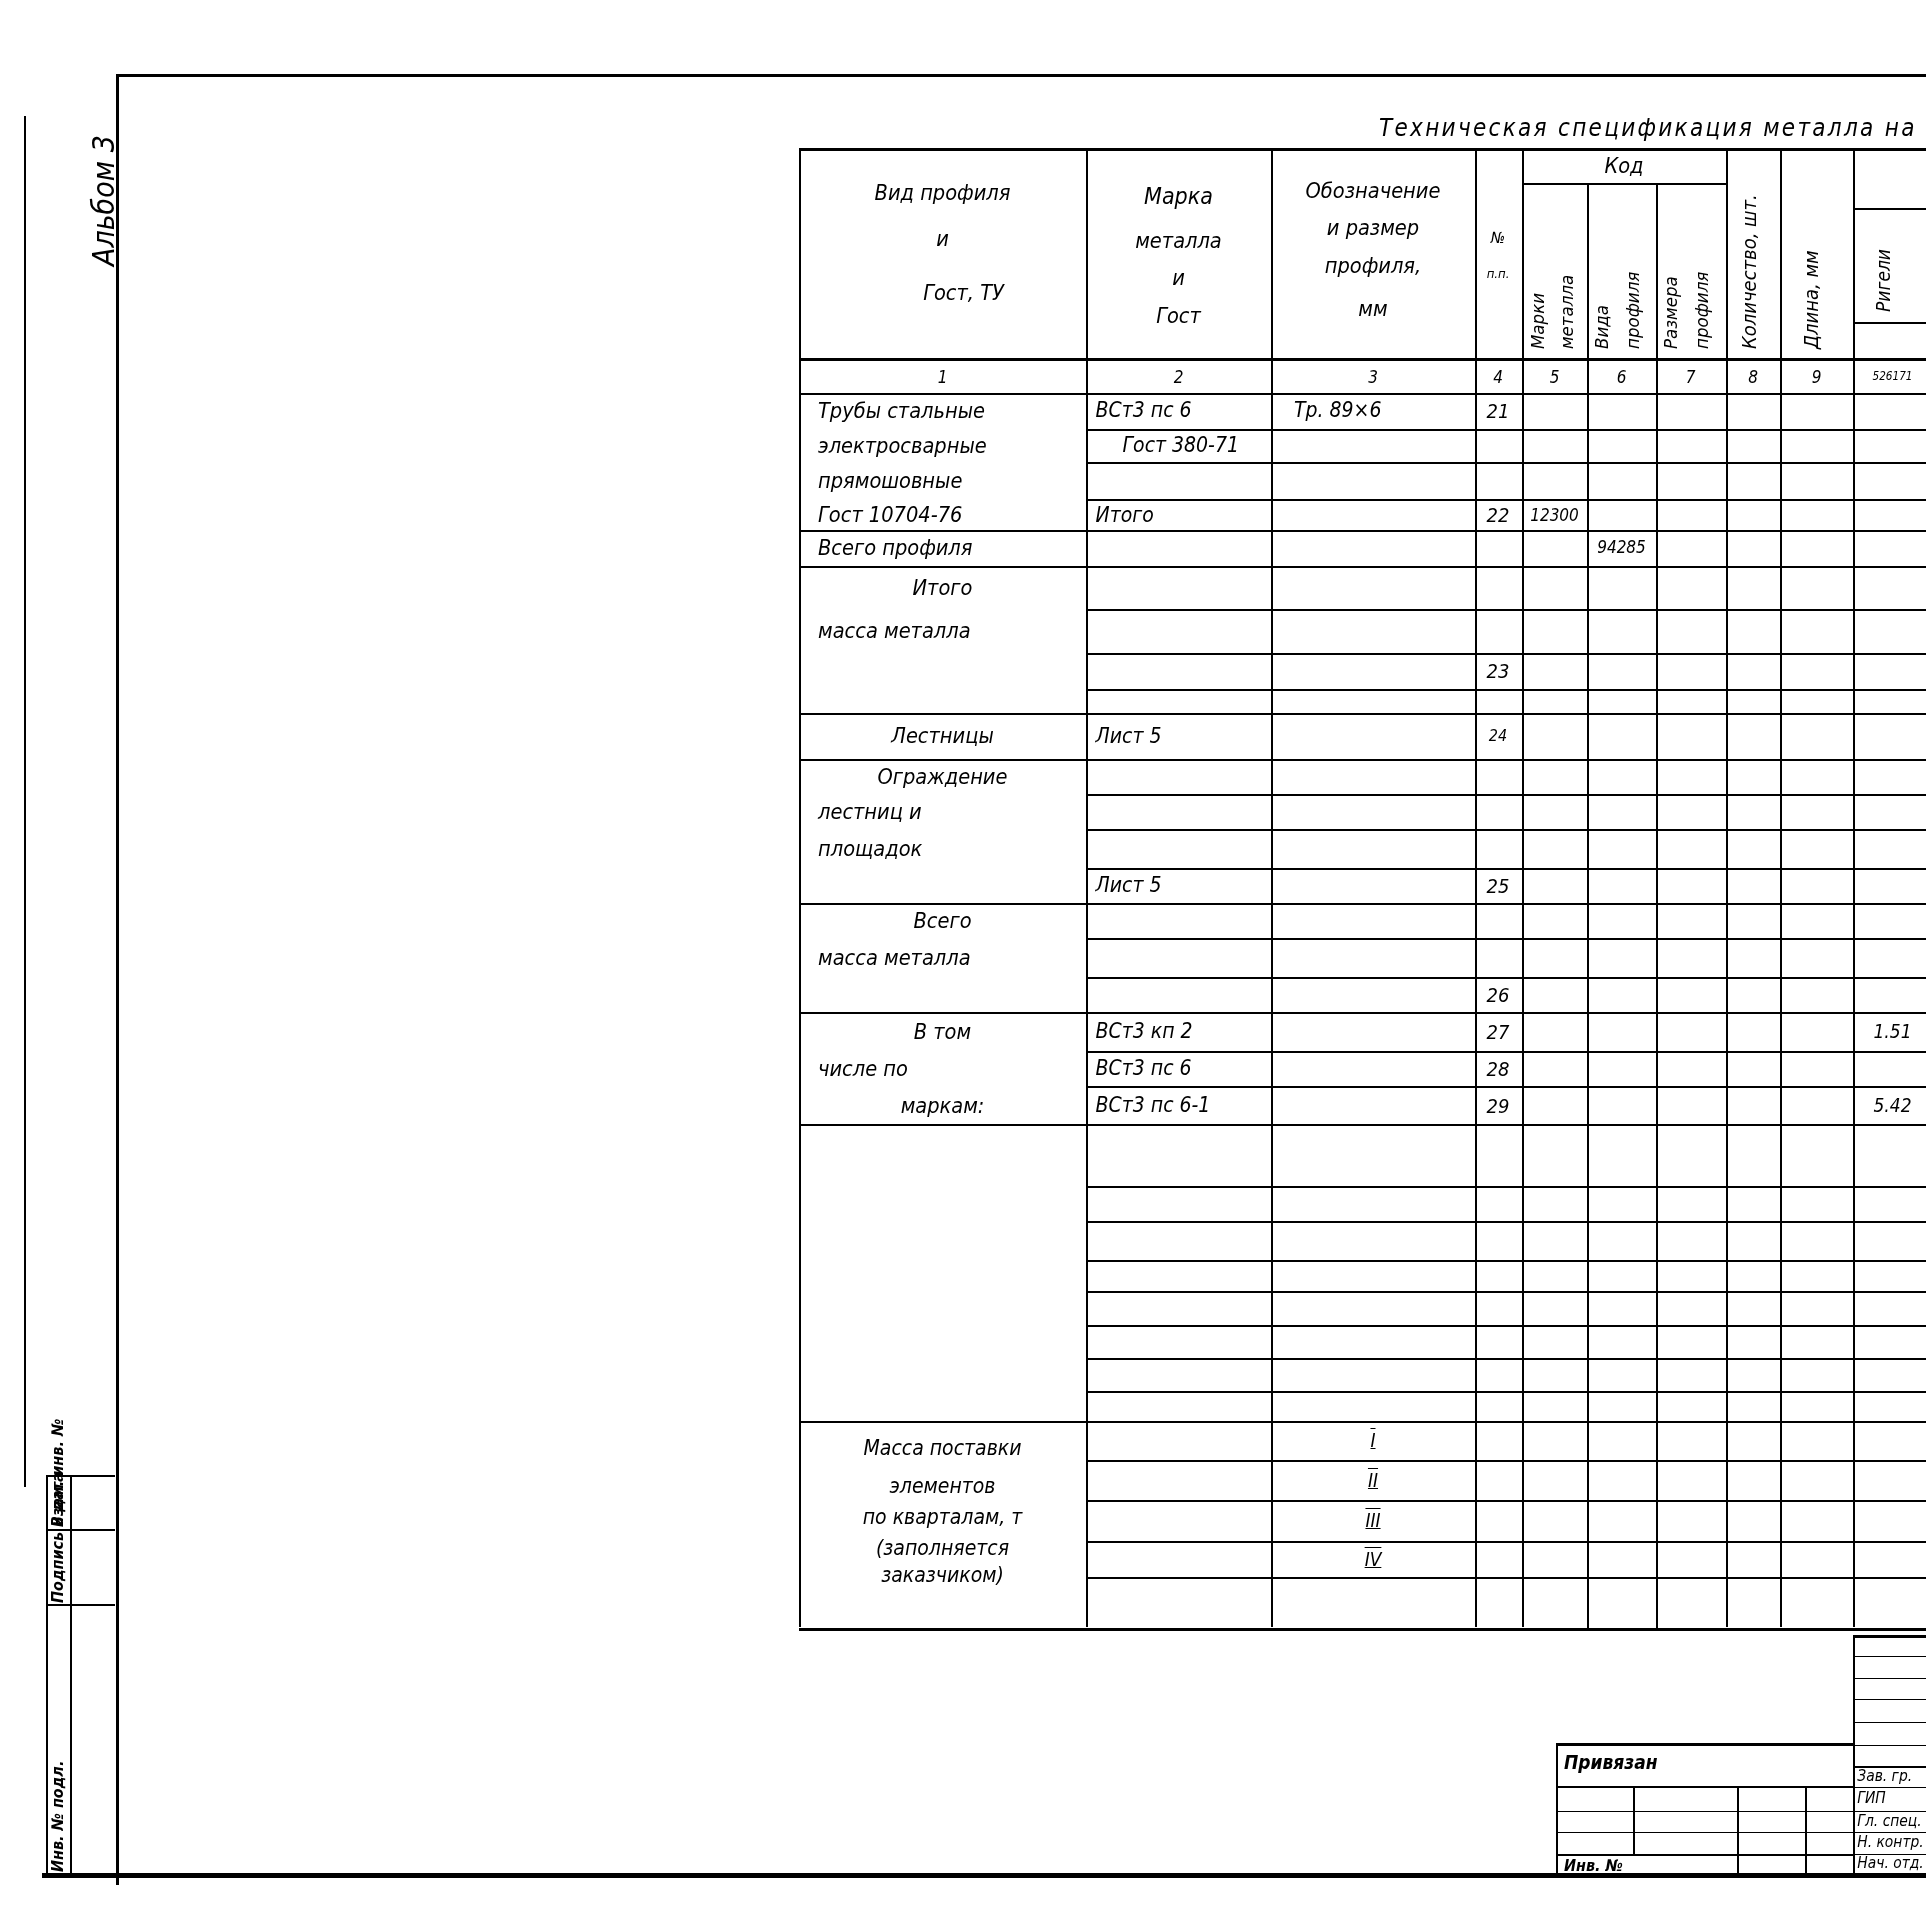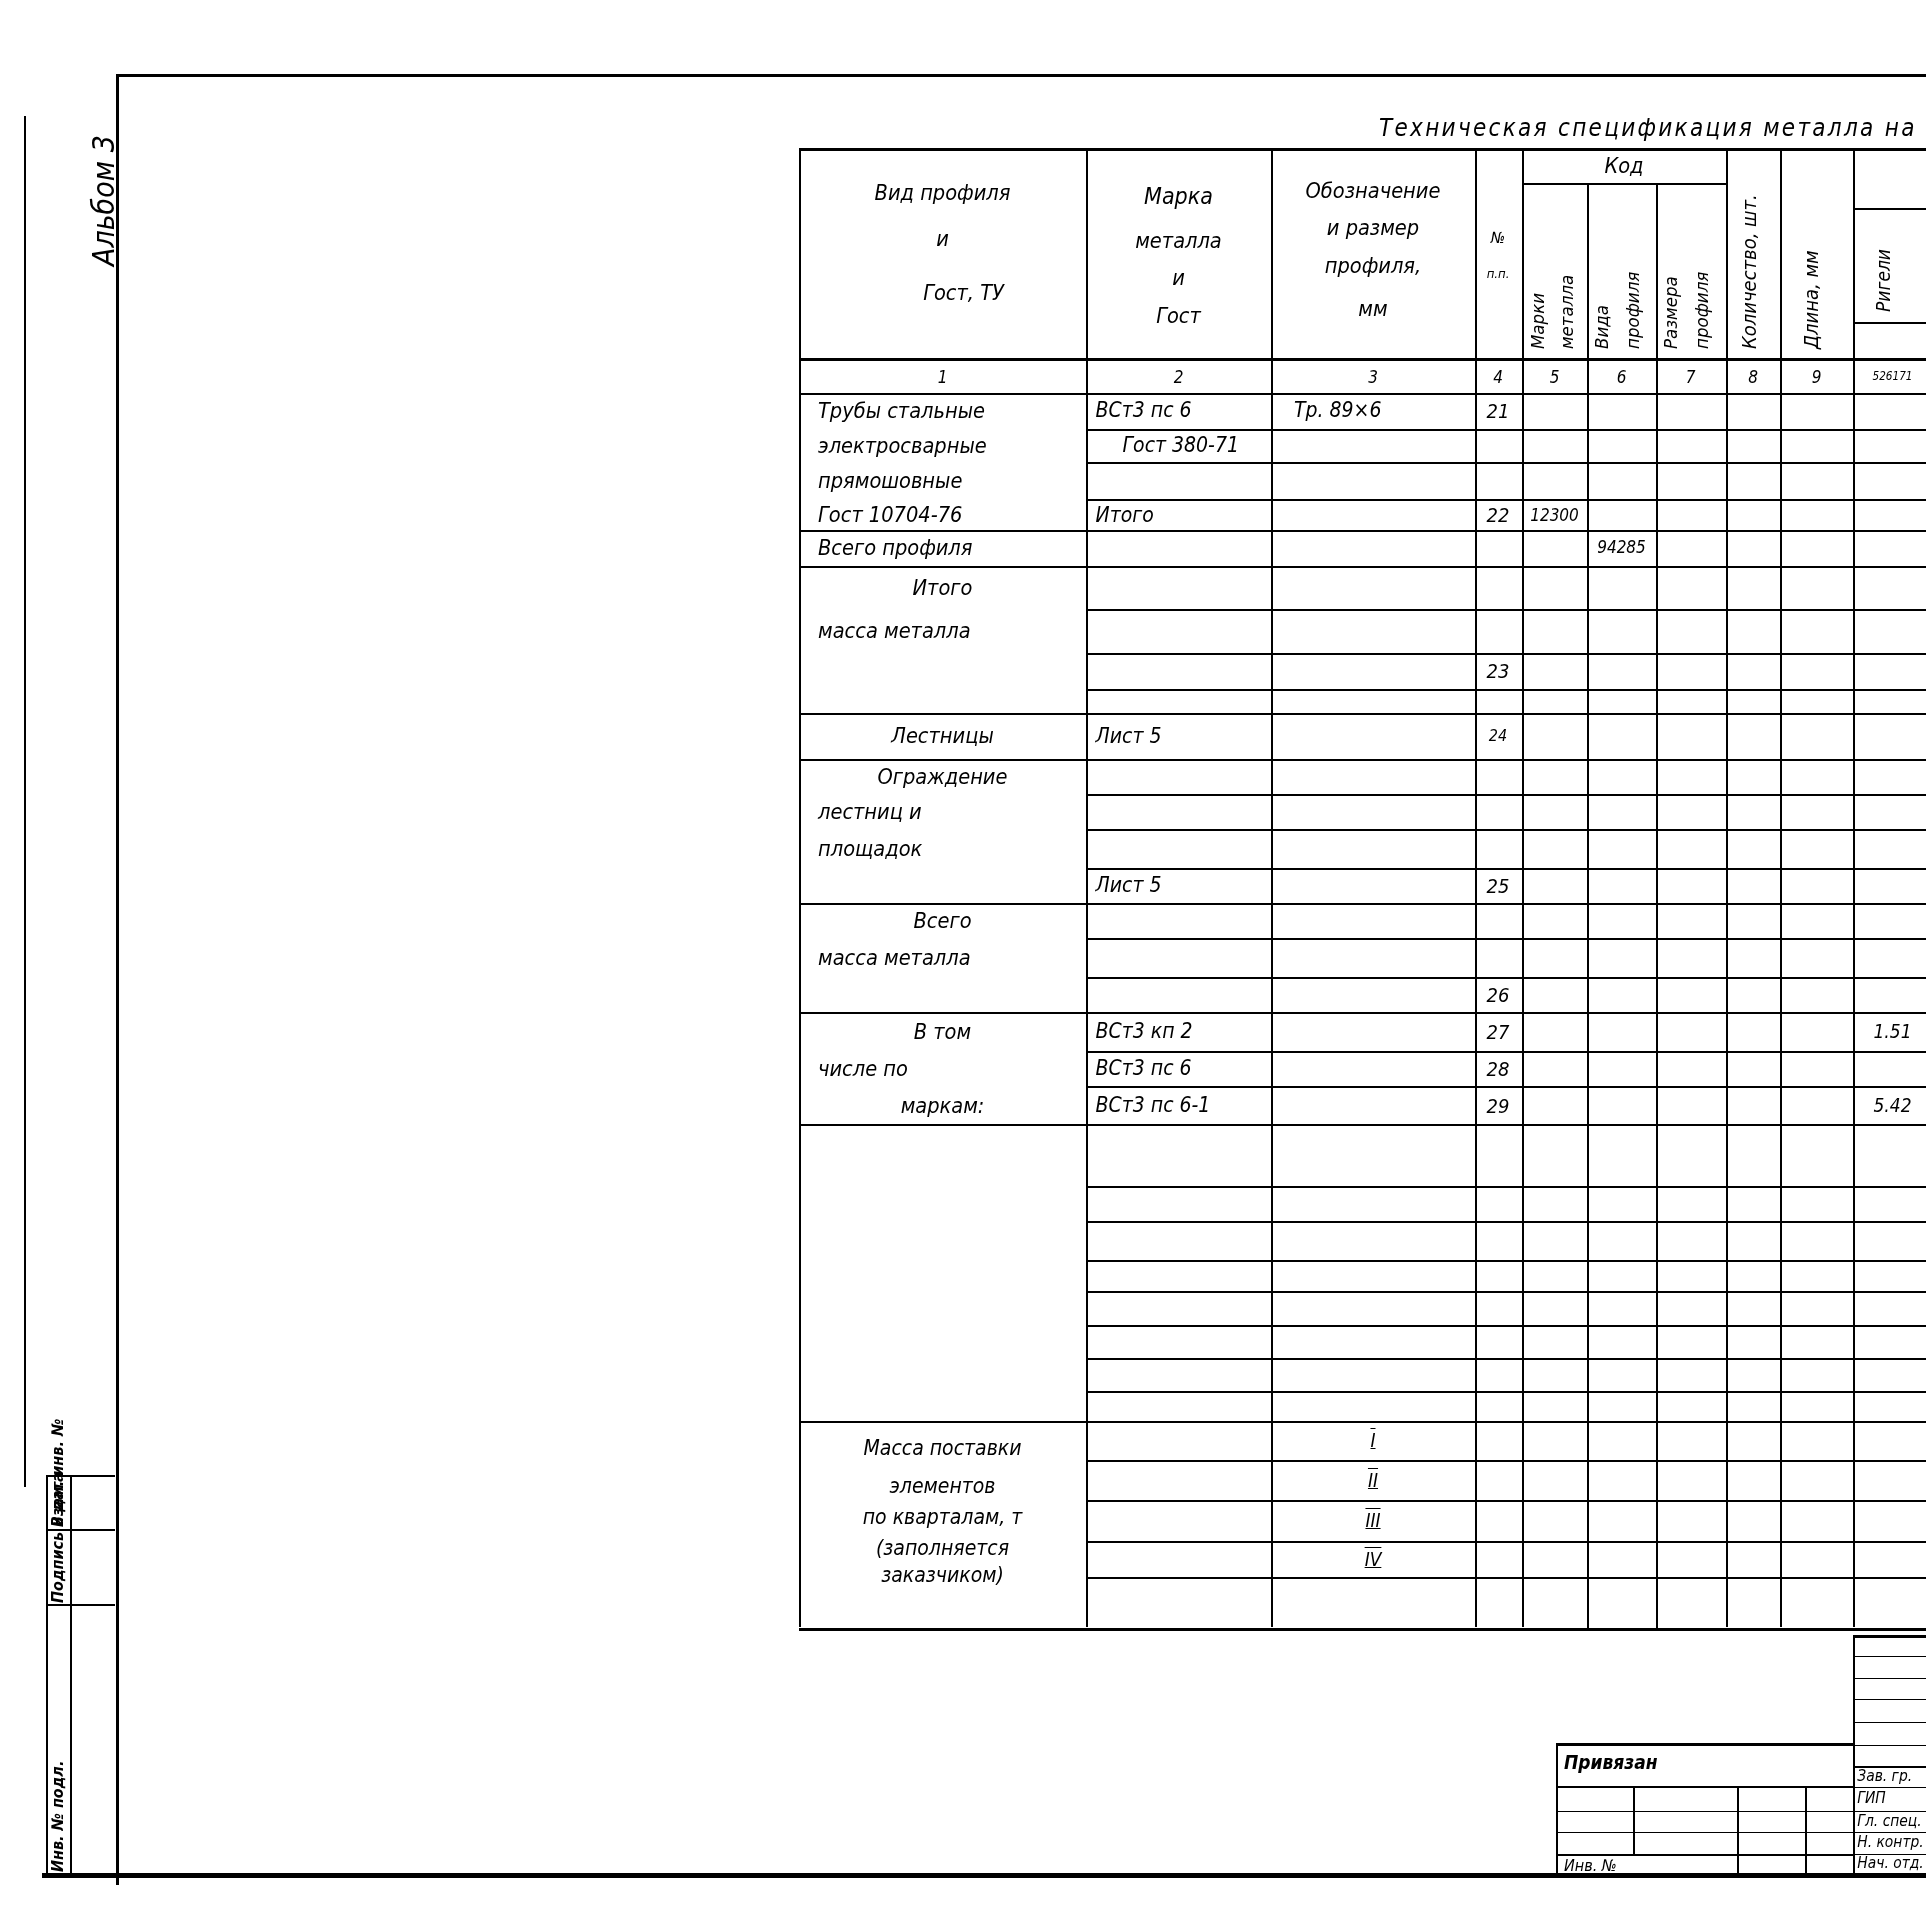--- a/index.html
+++ b/index.html
@@ -224,21 +224,21 @@
   <div class="line" style="left:1556px;top:1743px;width:297px;height:2.7px;"></div>
   <div class="line" style="left:1556px;top:1743px;width:2.3px;height:131px;"></div>
   <div class="line" style="left:1556px;top:1786px;width:297px;height:2.3px;"></div>
   <div class="line" style="left:1556px;top:1811px;width:297px;height:1.2px;"></div>
   <div class="line" style="left:1556px;top:1832px;width:297px;height:1.2px;"></div>
   <div class="line" style="left:1556px;top:1854px;width:297px;height:2.3px;"></div>
   <div class="line" style="left:1633px;top:1786px;width:1.5px;height:69px;"></div>
   <div class="line" style="left:1737px;top:1786px;width:1.5px;height:89px;"></div>
   <div class="line" style="left:1805px;top:1786px;width:1.5px;height:89px;"></div>
   <div class="txt" style="left:1564px;top:1753px;font-size:19px;font-weight:bold;">Привязан</div>
-  <div class="txt" style="left:1564px;top:1858px;font-size:16px;font-weight:normal;">Инв. №</div>
+  <div class="txt" style="left:1564px;top:1858px;font-size:16px;font-weight:bold;">Инв. №</div>
 
 </div>
 
 <div>
   
   
   
   
 </div>
 

